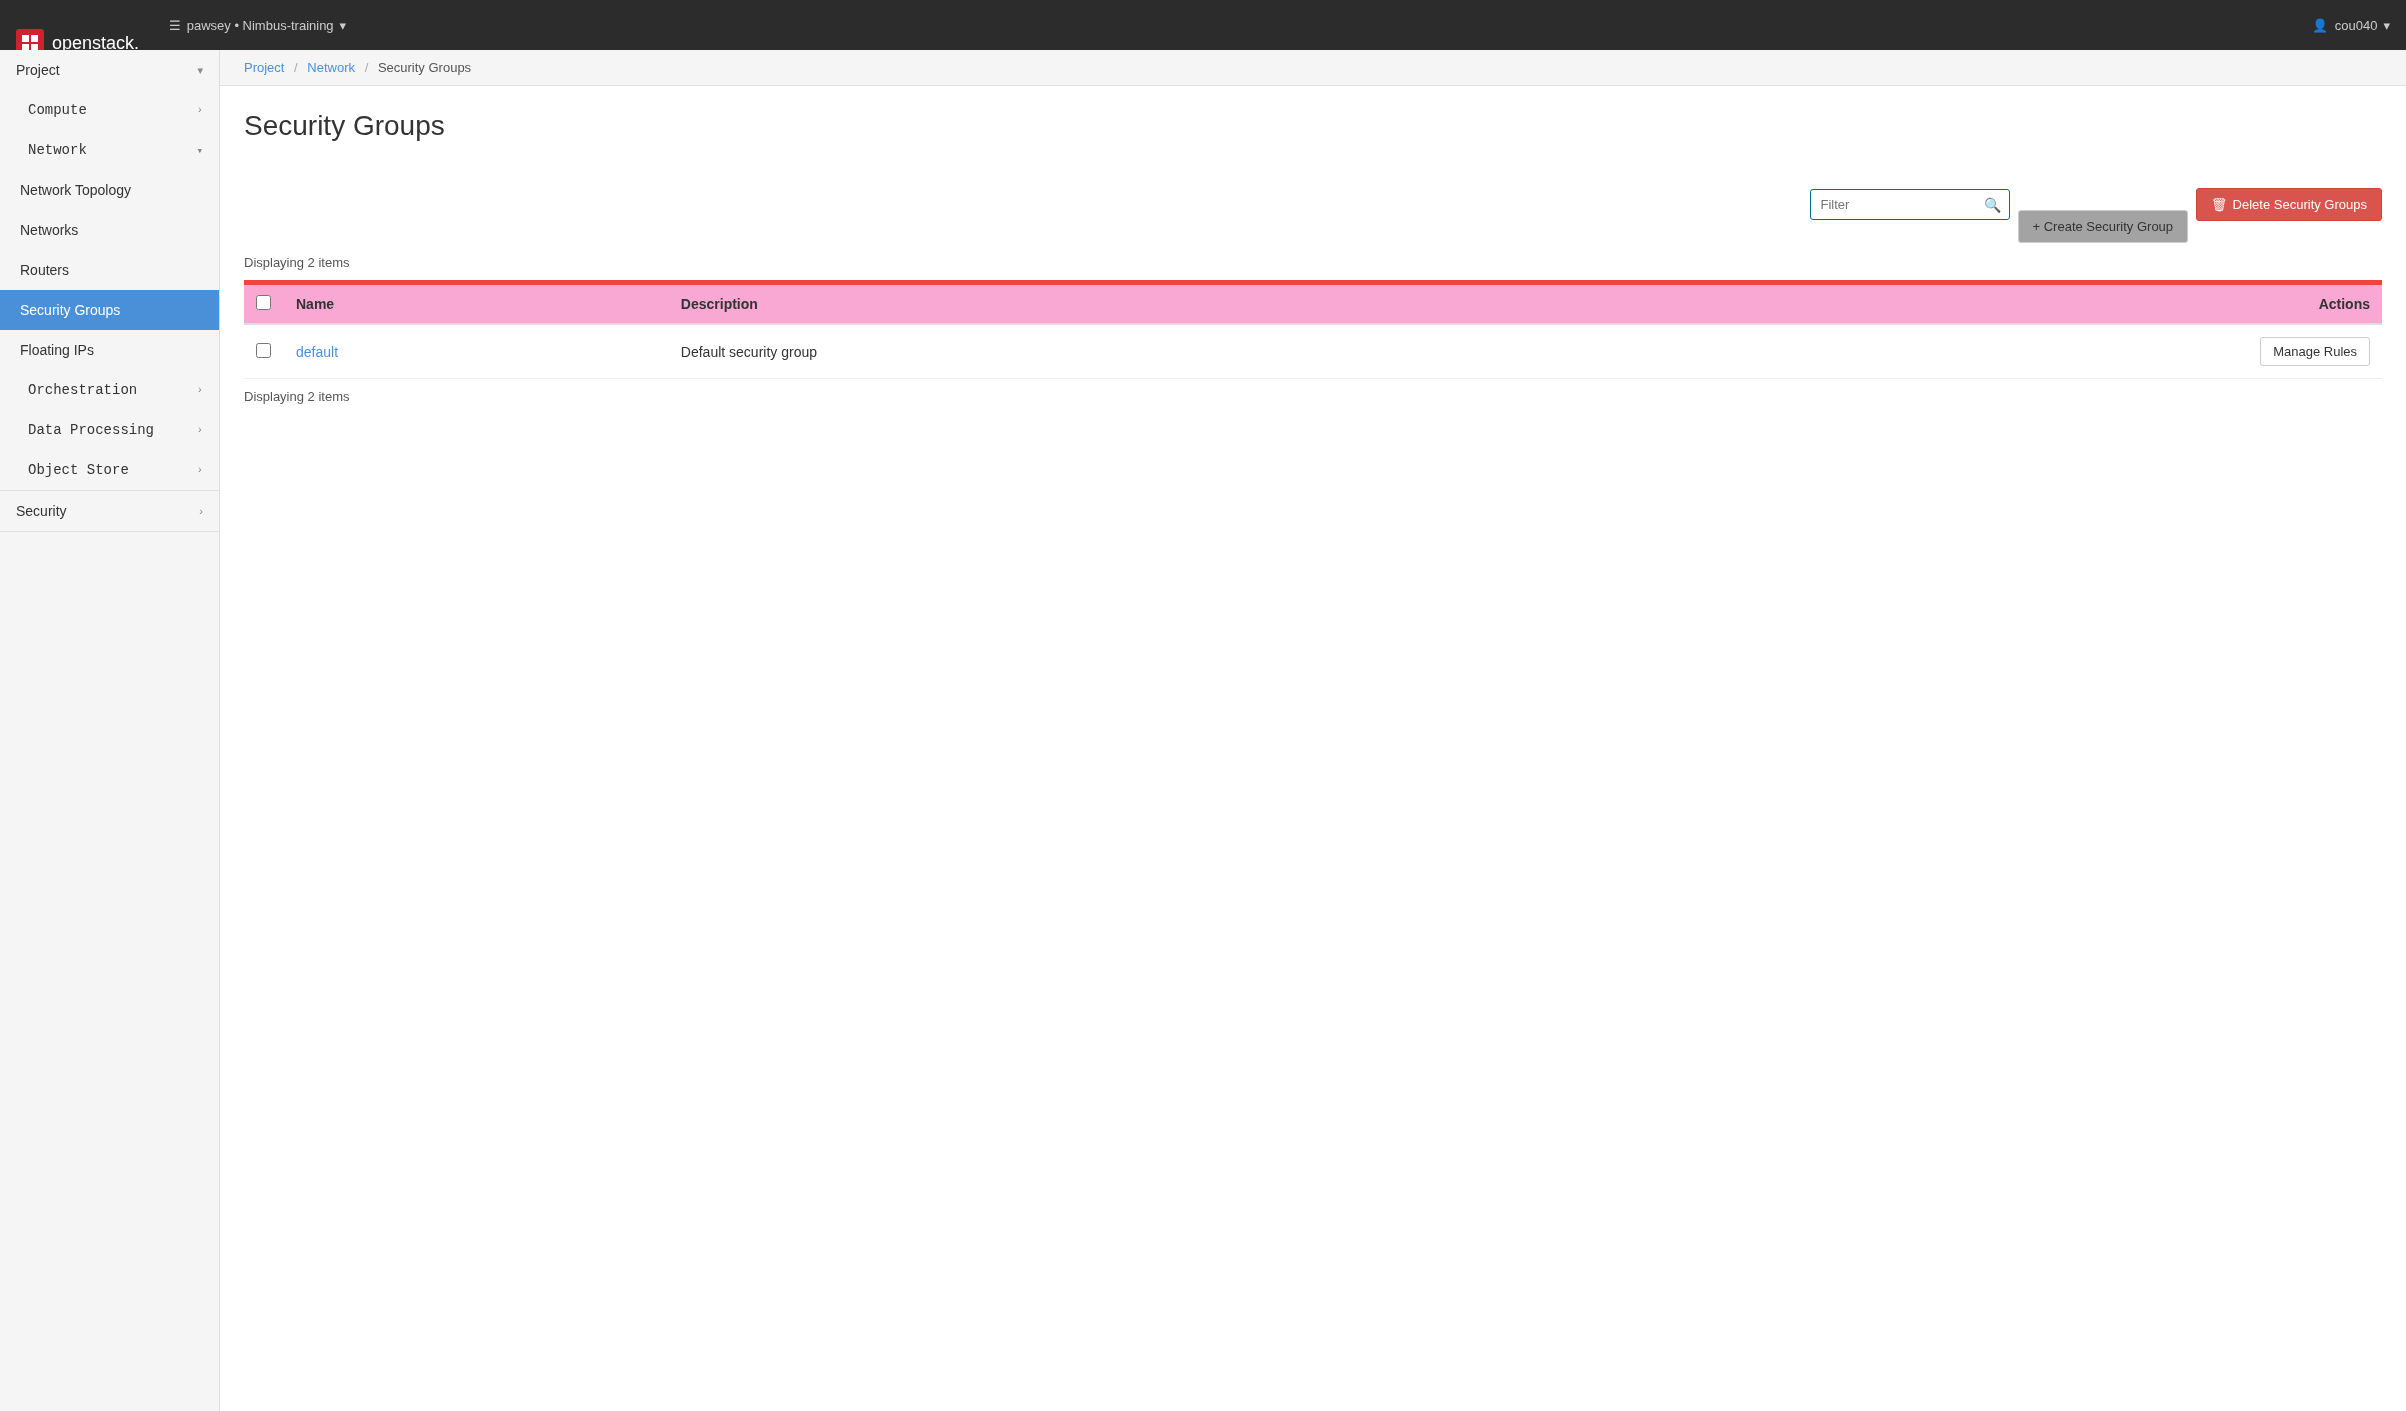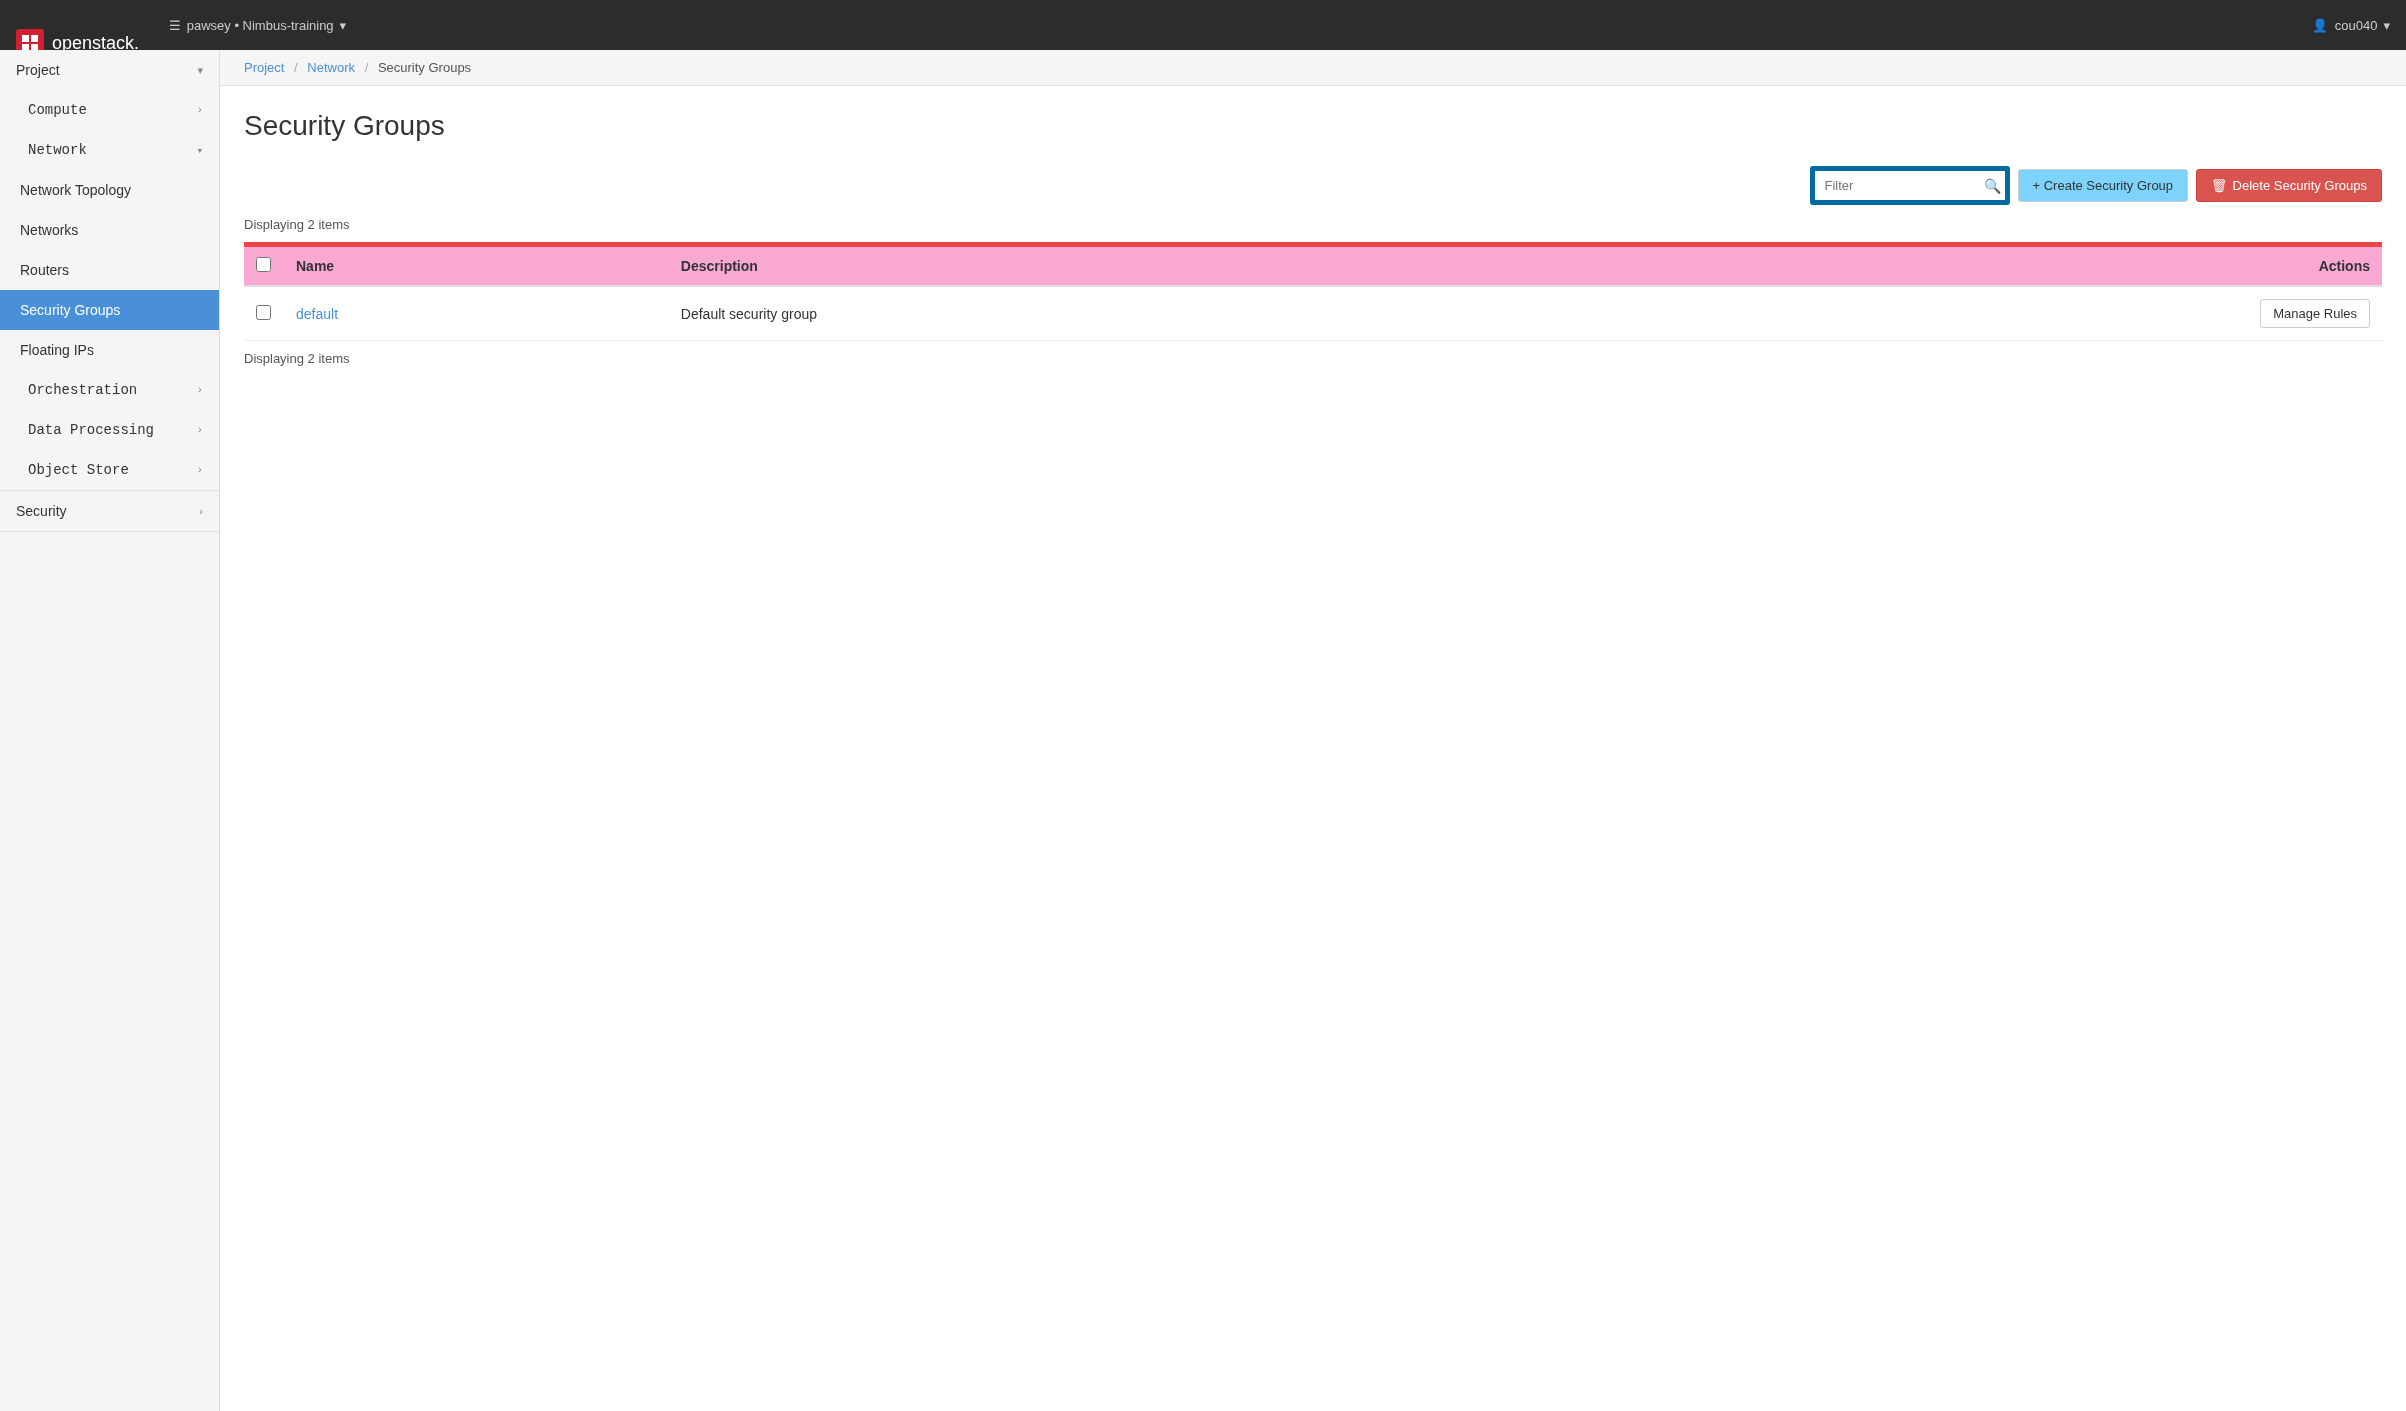--- a/index.html
+++ b/index.html
@@ -81,37 +81,37 @@
     
     .actions-bar {
       display: flex; align-items: center; justify-content: flex-end;
       padding: 8px 24px 12px 24px;
       gap: 8px;
     }
     .filter-input-wrap {
       position: relative; display: flex; align-items: center;
     }
     .filter-input {
-      border: 5px solid #0369a1; border-radius: 3px;
+      border: 1px solid #0369a1; border-radius: 3px;
       padding: 7px 32px 7px 10px;
       font-size: 13px; color: #555;
       width: 200px;
       outline: none;
     }
     .filter-search-icon {
       position: absolute; right: 8px;
       color: #888; font-size: 14px; pointer-events: none;
     }
     .btn {
       padding: 8px 14px; border-radius: 3px; font-size: 13px;
       cursor: pointer; border: 1px solid transparent;
       display: flex; align-items: center; gap: 5px;
     }
     .btn-create {
-      background: #7dd3fc; border-color: #ccc; color: #333;
+      background: #a3a3a3; border-color: #ccc; color: #333; margin-top: 44px;
     }
     .btn-delete {
       background: #d9534f; border-color: #d43f3a; color: #fff;
     }
 
     
     .table-wrap { padding: 0 24px; }
     .display-count { font-size: 13px; color: #555; margin-bottom: 10px; }
 
     table {

